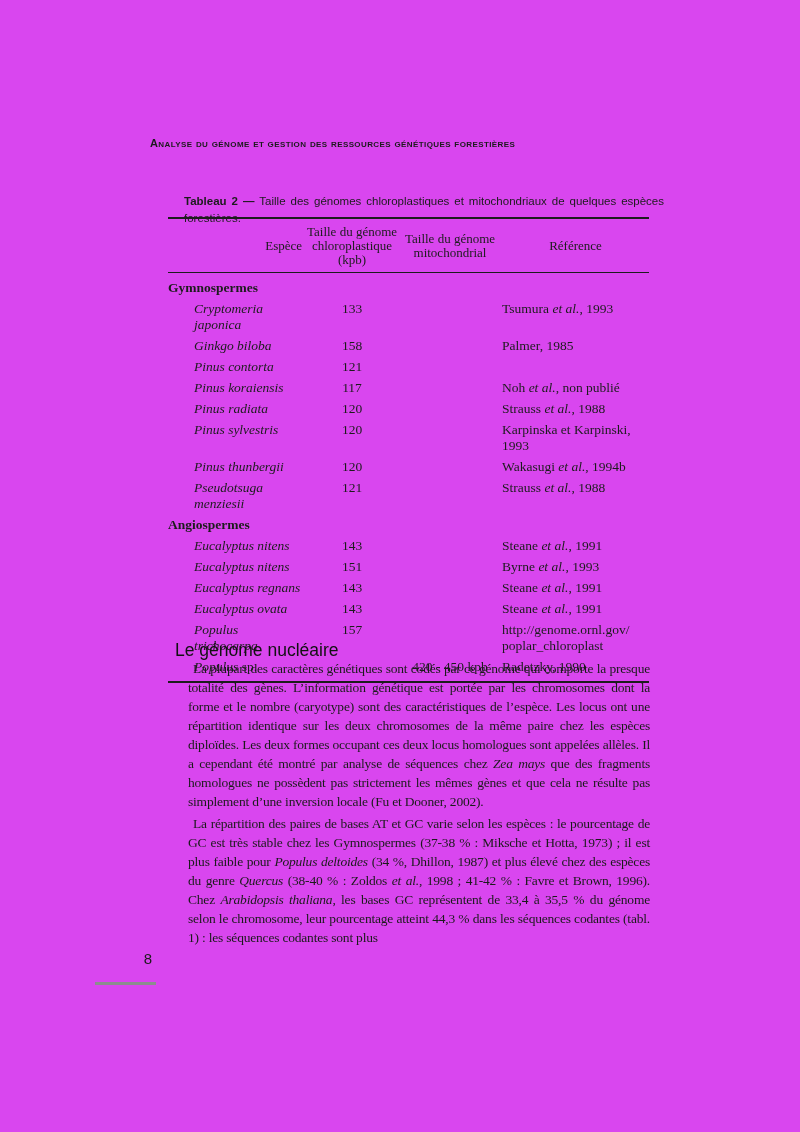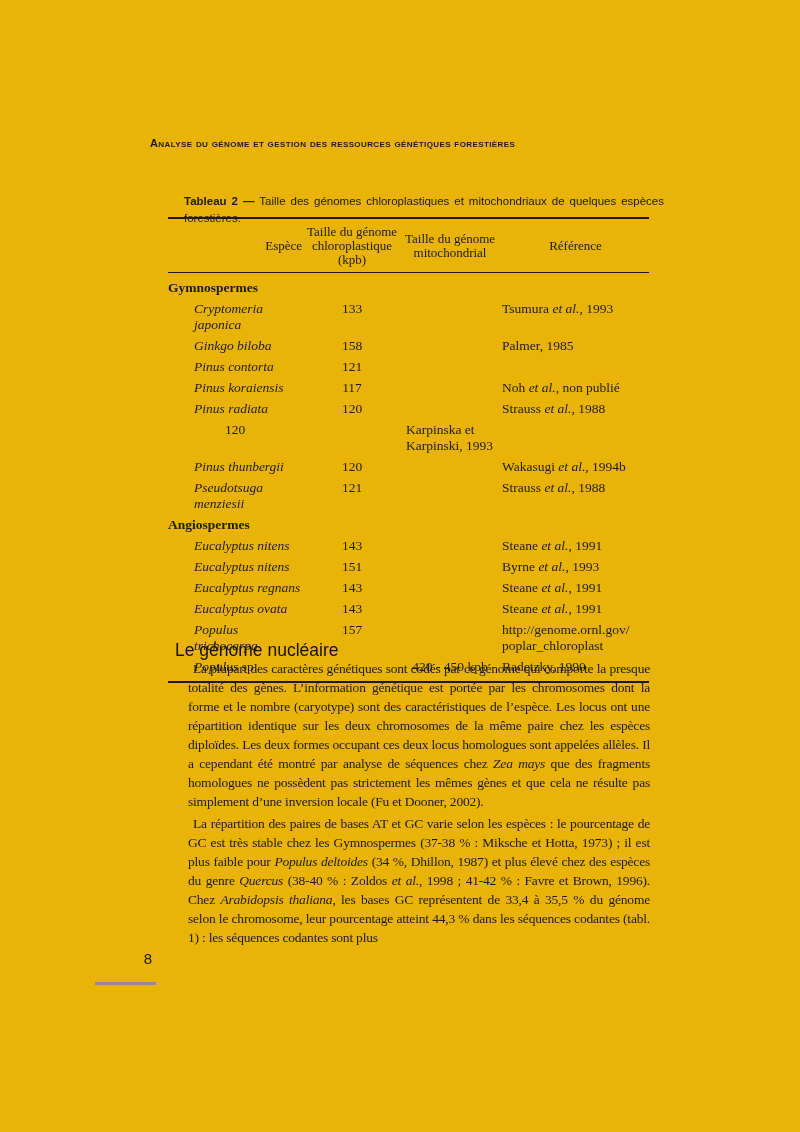--- a/index.html
+++ b/index.html
@@ -1,21 +1,21 @@
 <!DOCTYPE html>
 <html lang="fr"><head>
 <meta charset="utf-8">
 <style>
   html, body { margin:0; padding:0; }
   body {
     width:800px; height:1132px; background:#ffffff;
     font-family:"Liberation Serif", serif; color:#1c1c1c;
     position:relative; overflow:hidden;
   }
-  .page { position:absolute; inset:0; background:#eab308; }
+  .page { position:absolute; inset:0; background:#d946ef; }
 
   
   .running-head {
     position:absolute; left:150px; top:137px;
     font-family:"Liberation Sans", sans-serif;
     font-weight:bold; font-variant:small-caps;
     font-size:11px; letter-spacing:0.4px; color:#1b1b1b;
   }
 
   
@@ -115,20 +115,21 @@
           <div class="tcell c3"></div>
           <div class="tcell c4">Noh <em>et al.</em>, non publié</div>
         </div>
         <div class="trow">
           <div class="tcell c1"><i>Pinus radiata</i></div>
           <div class="tcell c2">120</div>
           <div class="tcell c3"></div>
           <div class="tcell c4">Strauss <em>et al.</em>, 1988</div>
         </div>
         <div class="trow">
+          <div class="tcell c1"><i>Pinus sylvestris</i></div>
           <div class="tcell c2">120</div>
           <div class="tcell c3"></div>
           <div class="tcell c4">Karpinska et Karpinski, 1993</div>
         </div>
         <div class="trow">
           <div class="tcell c1"><i>Pinus thunbergii</i></div>
           <div class="tcell c2">120</div>
           <div class="tcell c3"></div>
           <div class="tcell c4">Wakasugi <em>et al.</em>, 1994b</div>
         </div>

